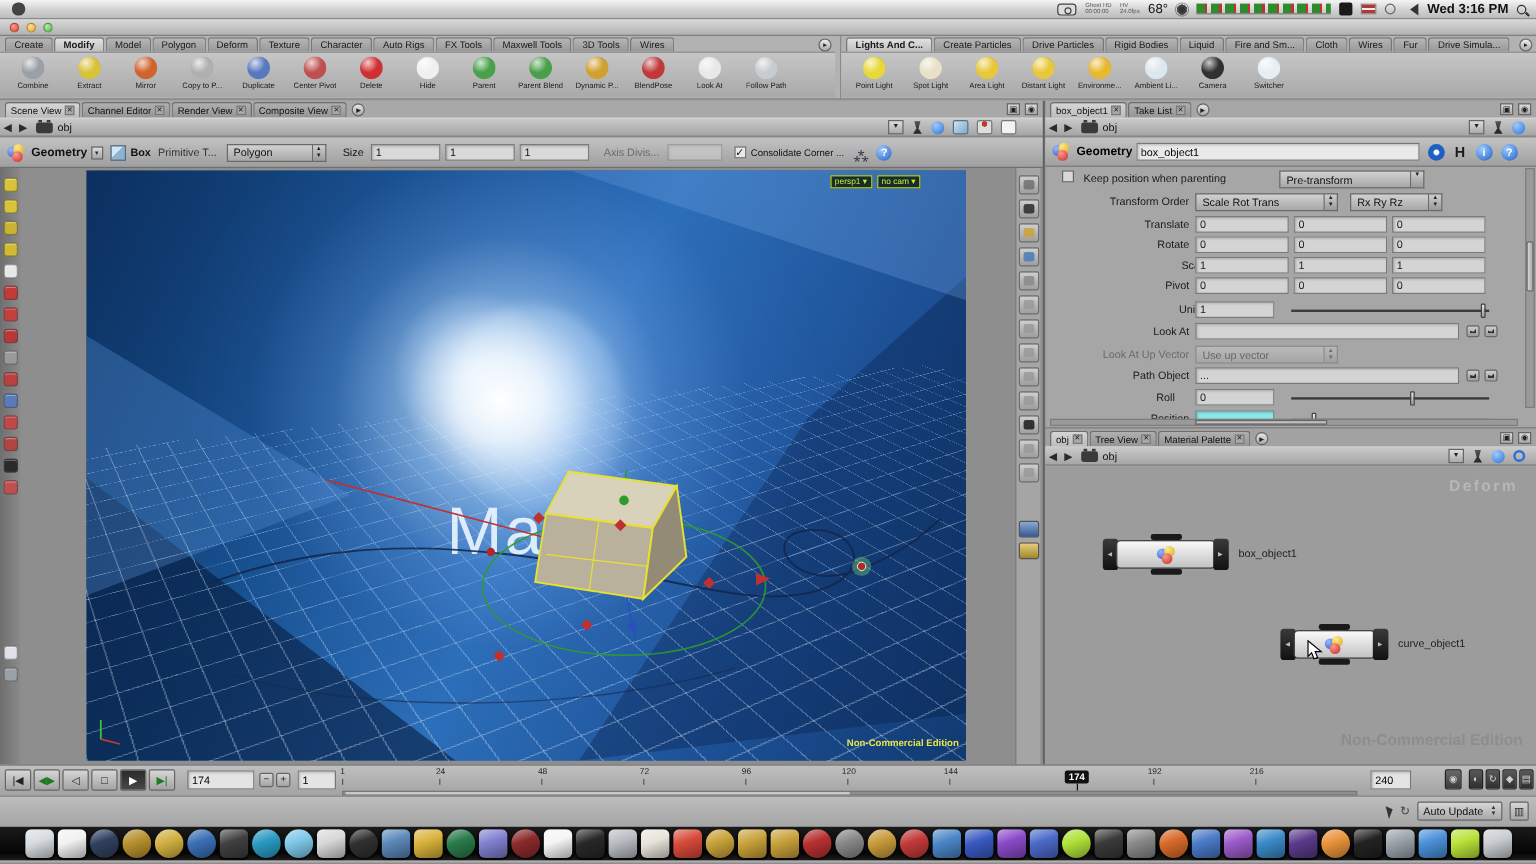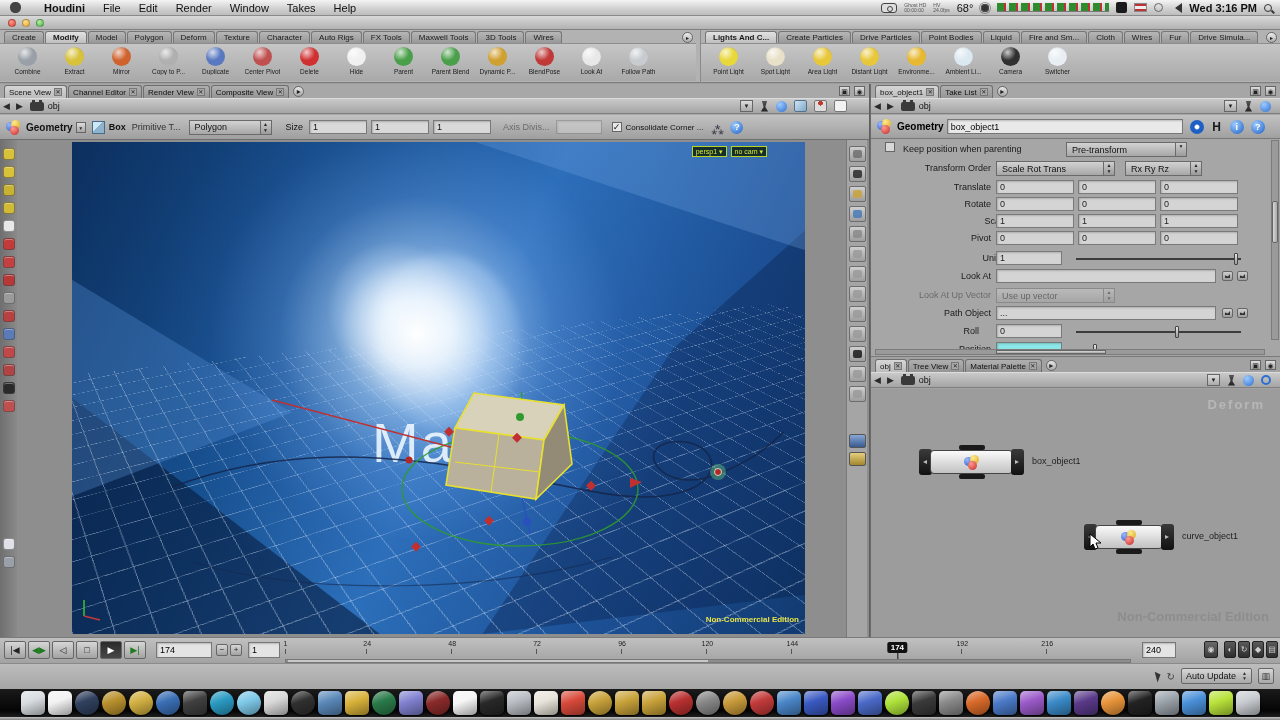--- a/index.html
+++ b/index.html
@@ -225,29 +225,20 @@
 
   .vsplit { position:absolute; left:869px; top:84px; width:1px; height:553px; background:#5f5f5f; }
 </style>
 </head>
 <body>
 
 <div id="root">
 
   <div id="menubar">
     <div class="apple"></div>
-    <div id="menus" style="display:flex;">
-        <span class="mb-item mb-app">Houdini</span>
-        <span class="mb-item">File</span>
-        <span class="mb-item">Edit</span>
-        <span class="mb-item">Render</span>
-        <span class="mb-item">Window</span>
-        <span class="mb-item">Takes</span>
-        <span class="mb-item">Help</span>
-      </div>
     <div id="mb-right">
       <div class="cam-ic"></div>
       <div class="mb-mini">
         <div>Ghost HD</div>
         <div>00:00:00</div>
       </div>
       <div class="mb-mini">
         <div>HV</div>
         <div>24.0fps</div>
       </div>
@@ -343,21 +334,21 @@
             <div class="tool-lb">Follow Path</div>
           </div>
         </div>
       <div class="shelf-more">▸</div>
     </div>
     <div id="shelfR" class="shelfset">
       <div id="shelfR-tabs" class="stabs">
           <div class="stab active">Lights And C...</div>
           <div class="stab">Create Particles</div>
           <div class="stab">Drive Particles</div>
-          <div class="stab">Point Bodies</div>
+          <div class="stab">Rigid Bodies</div>
           <div class="stab">Liquid</div>
           <div class="stab">Fire and Sm...</div>
           <div class="stab">Cloth</div>
           <div class="stab">Wires</div>
           <div class="stab">Fur</div>
           <div class="stab">Drive Simula...</div>
         </div>
       <div id="shelfR-tools" class="stools">
           <div class="tool">
             <div class="tool-ic" style="background: radial-gradient(circle at 35% 28%, rgba(255, 255, 255, 0.75), rgba(255, 255, 255, 0) 45%), radial-gradient(circle at 50% 55%, rgb(232, 216, 58) 0px, rgb(232, 216, 58) 62%, rgba(0, 0, 0, 0.35) 100%);"></div>
@@ -753,21 +744,21 @@
           <div class="npie">
               <i class="pie-b"></i>
               <i class="pie-y"></i>
               <i class="pie-r"></i>
             </div>
         </div>
         <div class="node-flagR"></div>
         <div class="node-tab b"></div>
         <div class="node-lbl">box_object1</div>
       </div>
-      <div class="node" style="left:213px; top:135px; width:90px;">
+      <div class="node" style="left:196px; top:135px; width:90px;">
         <div class="node-tab t"></div>
         <div class="node-flagL"></div>
         <div class="node-body">
           <div class="npie">
               <i class="pie-b"></i>
               <i class="pie-y"></i>
               <i class="pie-r"></i>
             </div>
         </div>
         <div class="node-flagR"></div>

